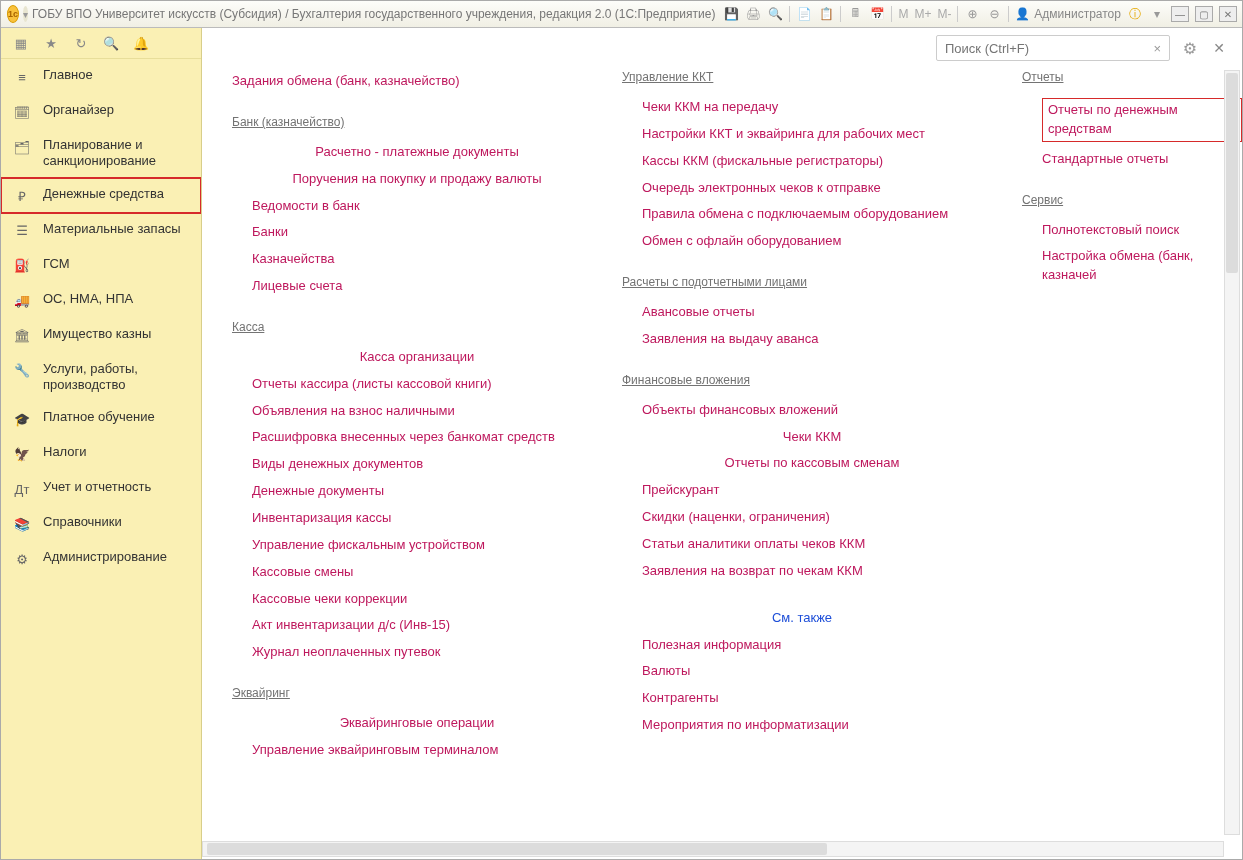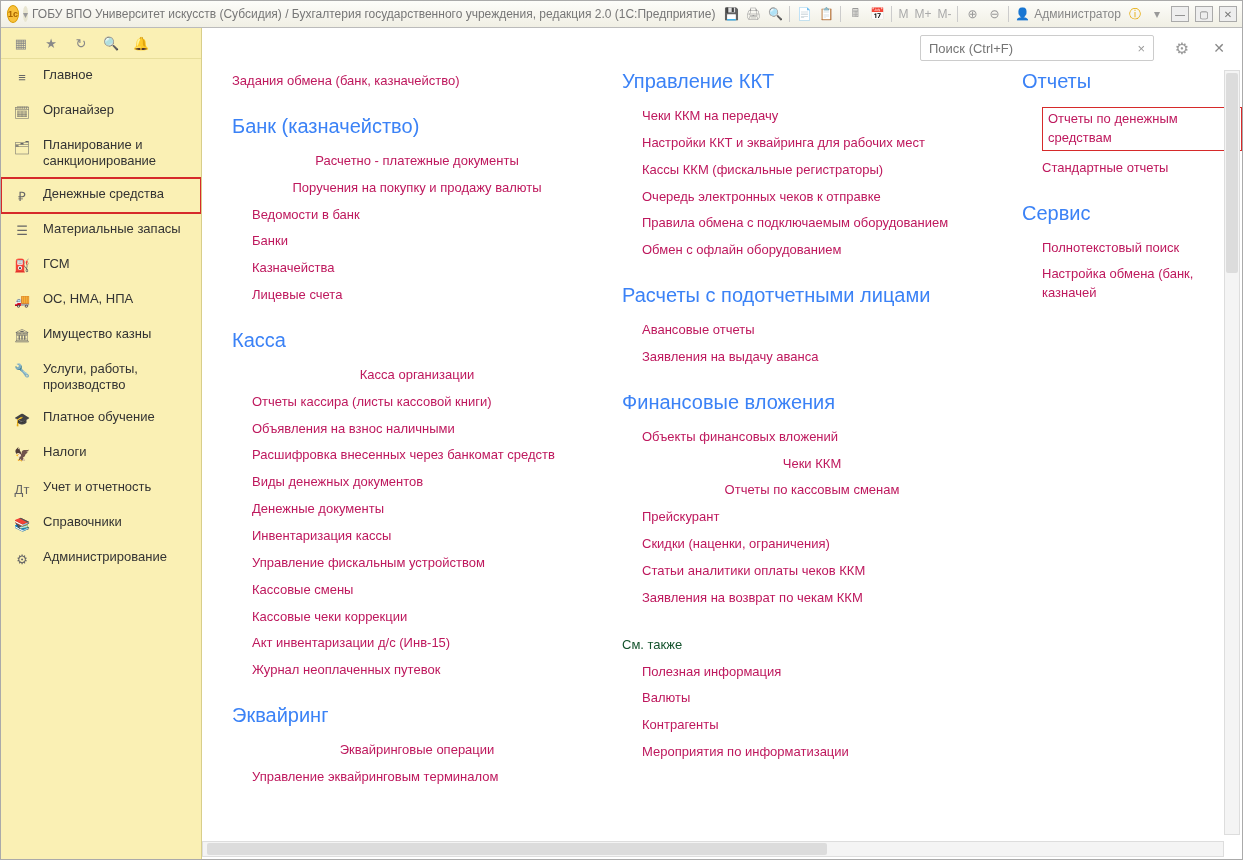--- a/index.html
+++ b/index.html
@@ -20,39 +20,39 @@
 .sidebar{width:200px;background:#faf0b4;border-right:1px solid #d8ce8a;display:flex;flex-direction:column;}
 .sb-top{height:30px;display:flex;align-items:center;gap:14px;padding:0 12px;border-bottom:1px solid #e8de9a;}
 .sb-top .ic{width:16px;height:16px;color:#888;cursor:pointer;display:flex;align-items:center;justify-content:center;}
 .sb-items{flex:1;overflow-y:auto;}
 .sb-item{display:flex;align-items:flex-start;gap:12px;padding:8px 12px;color:#333;cursor:pointer;}
 .sb-item.active{background:#faf0b4;}
 .sb-item .ic{width:18px;flex:0 0 18px;height:18px;color:#666;display:flex;align-items:center;justify-content:center;margin-top:1px;}
 .sb-item .lbl{line-height:1.25;}
 
 .main{flex:1;display:flex;flex-direction:column;position:relative;overflow:hidden;}
-.main-top{height:40px;display:flex;align-items:center;justify-content:flex-end;gap:18px;padding:0 14px;}
+.main-top{height:40px;display:flex;align-items:center;justify-content:flex-end;gap:10px;padding:0 14px;}
 .search{width:220px;height:24px;border:1px solid #ccc;border-radius:2px;display:flex;align-items:center;padding:0 6px;background:#fff;}
 .search input{border:none;outline:none;width:100%;font-size:13px;color:#555;}
 .search .clear{color:#999;cursor:pointer;padding:0 2px;}
 .gear{width:20px;height:20px;color:#999;cursor:pointer;display:flex;align-items:center;justify-content:center;font-size:16px;}
 .close-x{width:18px;height:18px;color:#888;cursor:pointer;display:flex;align-items:center;justify-content:center;font-size:14px;}
 
 .content{flex:1;overflow:auto;padding:0 20px 14px 30px;}
 .cols{display:flex;gap:40px;align-items:flex-start;}
 .col{flex:0 0 auto;}
 .col.c1{width:350px;}
 .col.c2{width:360px;}
 .col.c3{width:220px;}
-.grp-title{color:#3b82f6;font-size:20px;margin:20px 0 10px 0;}
+.grp-title{color:#737373;font-size:12px;margin:20px 0 10px 0;text-decoration:underline;}
 .grp-title.first{margin-top:2px;}
 .itm{padding:4px 0 4px 20px;color:#be185d;cursor:pointer;line-height:1.45;}
 .itm.bold{font-weight:normal;text-align:center;}
 .itm.plain{padding-left:0px;}
-.see-also{padding-left:0;color:#14532d;margin-top:20px;}
+.see-also{padding-left:0;color:#1d4ed8;margin-top:20px;text-align:center;}
 
 .hl-red{outline:2px solid #d62a2a;outline-offset:-1px;}
 .hl-red-thin{border:1px solid #d62a2a;padding:2px 5px;display:inline-block;}
 
 .scroll-v{position:absolute;right:2px;top:42px;bottom:24px;width:14px;background:#f4f4f4;border:1px solid #ddd;}
 .scroll-v .thumb{position:absolute;left:1px;right:1px;top:2px;height:200px;background:#dcdcdc;border-radius:2px;}
 .scroll-h{position:absolute;left:0;right:18px;bottom:2px;height:14px;background:#f4f4f4;border:1px solid #ddd;}
 .scroll-h .thumb{position:absolute;top:1px;bottom:1px;left:4px;width:620px;background:#dcdcdc;border-radius:2px;}
 </style>
 </head>

